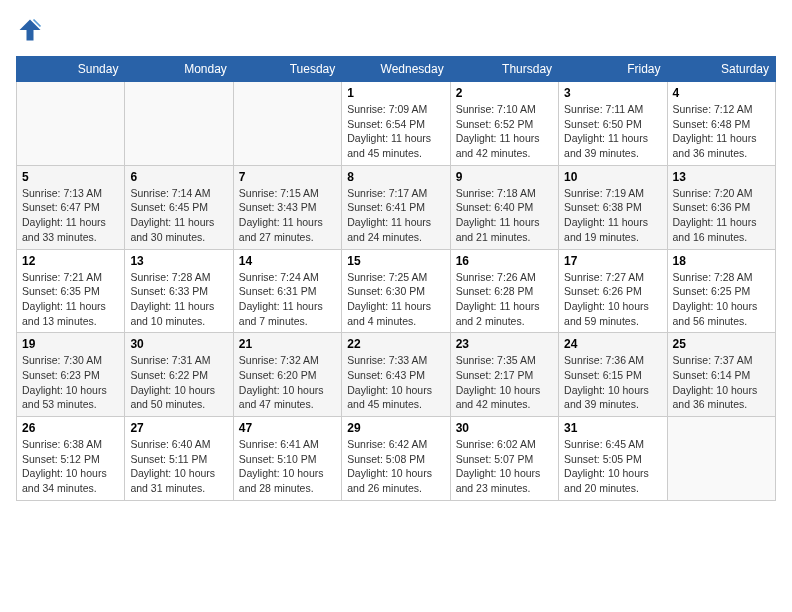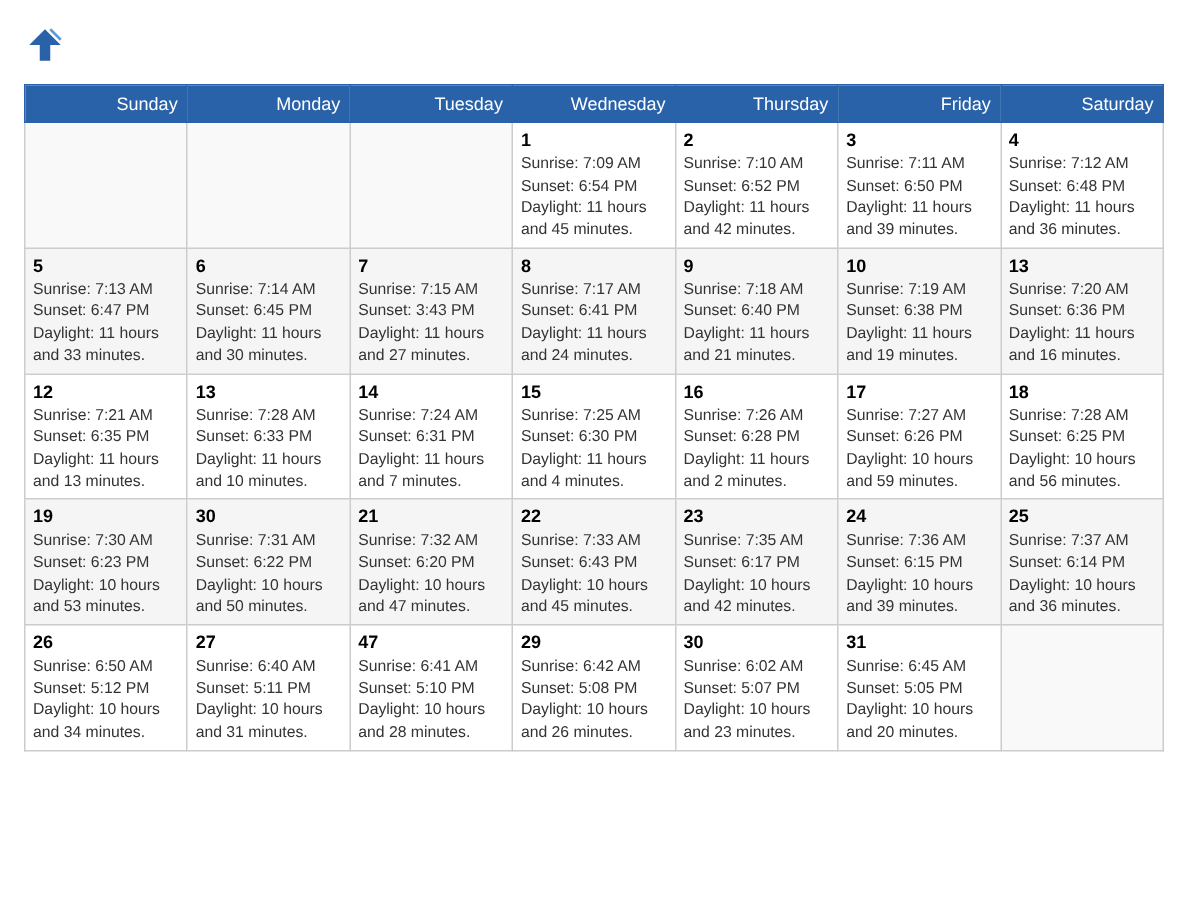--- a/index.html
+++ b/index.html
@@ -258,40 +258,40 @@
         </td>
         <td>
           <span class="day-num">22</span>
           <div class="day-info">Sunrise: 7:33 AM
 Sunset: 6:43 PM
 Daylight: 10 hours and 45 minutes.</div>
         </td>
         <td>
           <span class="day-num">23</span>
           <div class="day-info">Sunrise: 7:35 AM
-Sunset: 6:17 PM
+Sunset: 2:17 PM
 Daylight: 10 hours and 42 minutes.</div>
         </td>
         <td>
           <span class="day-num">24</span>
           <div class="day-info">Sunrise: 7:36 AM
 Sunset: 6:15 PM
 Daylight: 10 hours and 39 minutes.</div>
         </td>
         <td>
           <span class="day-num">25</span>
           <div class="day-info">Sunrise: 7:37 AM
 Sunset: 6:14 PM
 Daylight: 10 hours and 36 minutes.</div>
         </td>
       </tr>
       <tr>
         <td>
           <span class="day-num">26</span>
-          <div class="day-info">Sunrise: 6:50 AM
+          <div class="day-info">Sunrise: 6:38 AM
 Sunset: 5:12 PM
 Daylight: 10 hours and 34 minutes.</div>
         </td>
         <td>
           <span class="day-num">27</span>
           <div class="day-info">Sunrise: 6:40 AM
 Sunset: 5:11 PM
 Daylight: 10 hours and 31 minutes.</div>
         </td>
         <td>

